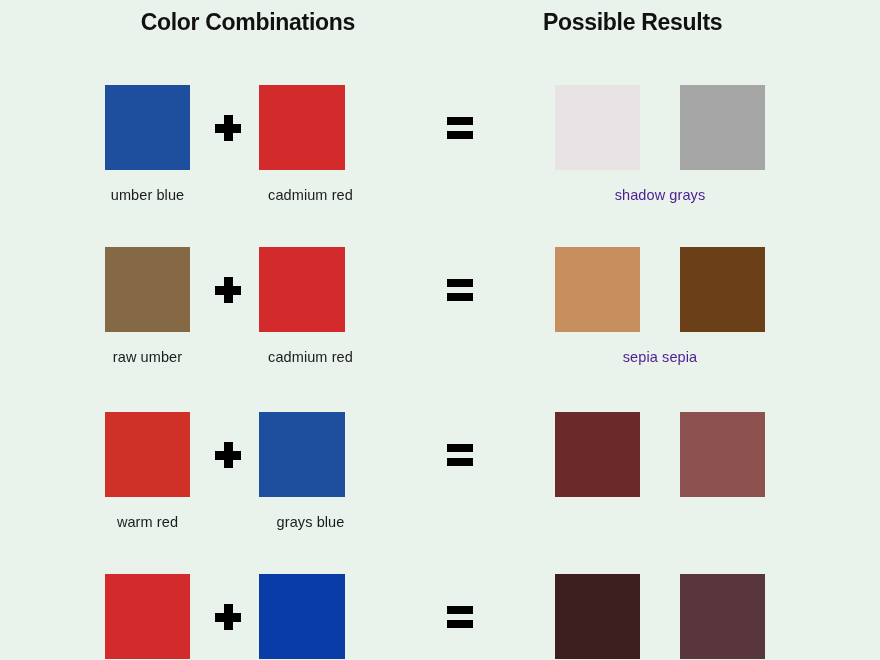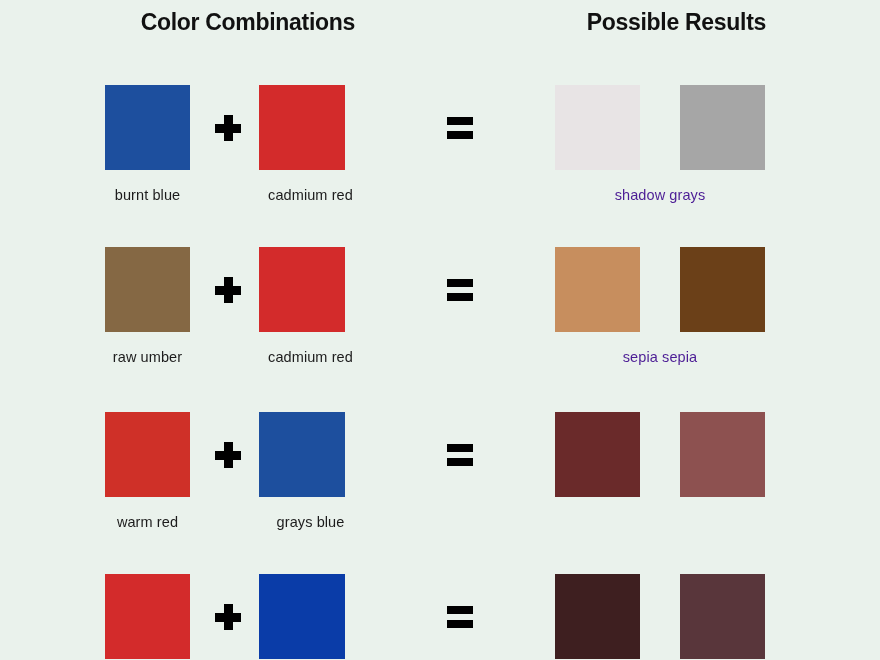--- a/index.html
+++ b/index.html
@@ -30,21 +30,21 @@
   .col-title {
     position: absolute;
     top: 9px;
     font-size: 23px;
     font-weight: bold;
     color: #111111;
     letter-spacing: -0.3px;
     white-space: nowrap;
   }
   .col-title.left  { left: 105px; width: 250px; text-align: right; }
-  .col-title.right { left: 516px; width: 250px; text-align: right; }
+  .col-title.right { left: 543px; width: 250px; text-align: left; }
 
   
   .row {
     position: absolute;
     left: 0;
     width: 880px;
     height: 130px;
   }
   .row-0 { top: 85px; }
   .row-1 { top: 247px; }
@@ -148,21 +148,21 @@
 <div id="infographic">
 
   <div class="headers">
     <div class="col-title left">Color Combinations</div>
     <div class="col-title right">Possible Results</div>
   </div>
 
   <div class="row row-0">
     <div class="cell a">
       <span class="swatch" style="background:#1d4f9e;"></span>
-      <span class="caption">burnt blue</span>
+      <span class="caption">umber blue</span>
     </div>
     <div class="op op-plus">
       <span class="plus-glyph"></span>
     </div>
     <div class="cell b">
       <span class="swatch wide" style="background:#d32b2b;"></span>
       <span class="caption">cadmium red</span>
     </div>
     <div class="op op-equal">
       <span class="equal-glyph"></span>

